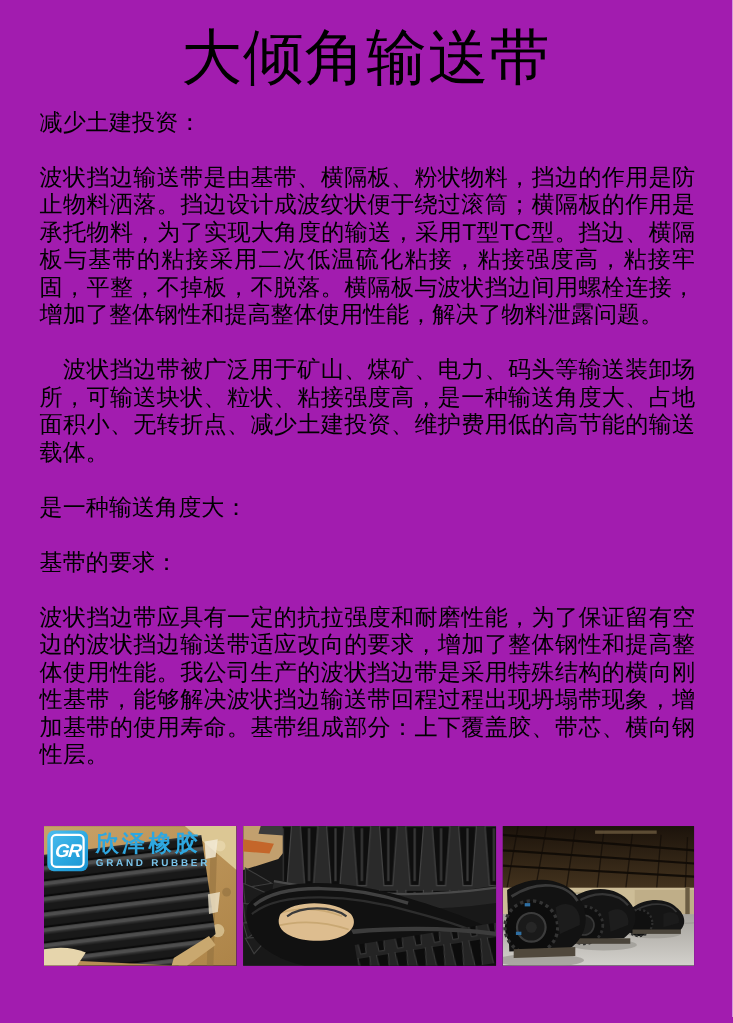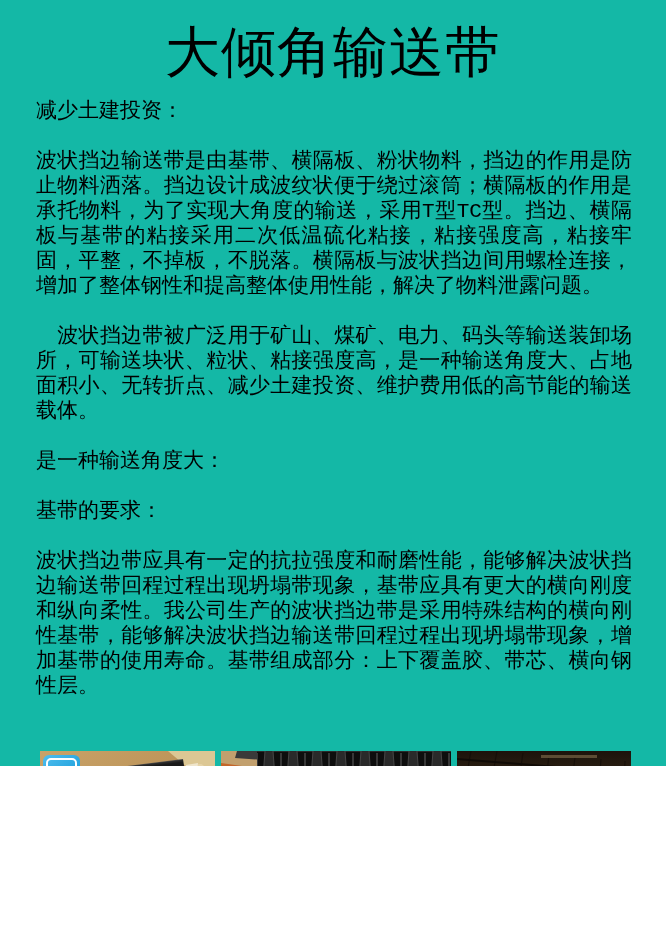--- a/index.html
+++ b/index.html
@@ -1,21 +1,21 @@
 <!DOCTYPE html>
 <html><head>
 <meta charset="utf-8">
 <style>
   html,body{margin:0;padding:0;background:#ffffff;}
   .page{
     position:relative;
-    width:666px;height:766px;
-    background:#14b8a6;
+    width:666px;height:930px;
+    background:#a21caf;
     color:#000;
-    font-family:Liberation Mono, monospace;
+    font-family:Liberation Sans, sans-serif;
     overflow:hidden;
   }
   .title{
     position:absolute;top:16px;left:0;width:666px;
     margin:0;text-align:center;
     font-size:55px;font-weight:500;letter-spacing:1px;
     color:#000;
   }
   .article{
     position:absolute;top:99px;left:36px;width:596px;
@@ -63,21 +63,21 @@
 <div class="page">
 
   <h1 class="title">大倾角输送带</h1>
 
   <div class="article">
     <p>减少土建投资：</p>
     <p>波状挡边输送带是由基带、横隔板、粉状物料，挡边的作用是防止物料洒落。挡边设计成波纹状便于绕过滚筒；横隔板的作用是承托物料，为了实现大角度的输送，采用T型TC型。挡边、横隔板与基带的粘接采用二次低温硫化粘接，粘接强度高，粘接牢固，平整，不掉板，不脱落。横隔板与波状挡边间用螺栓连接，增加了整体钢性和提高整体使用性能，解决了物料泄露问题。</p>
     <p>　波状挡边带被广泛用于矿山、煤矿、电力、码头等输送装卸场所，可输送块状、粒状、粘接强度高，是一种输送角度大、占地面积小、无转折点、减少土建投资、维护费用低的高节能的输送载体。</p>
     <p>是一种输送角度大：</p>
     <p>基带的要求：</p>
-    <p>波状挡边带应具有一定的抗拉强度和耐磨性能，能够解决波状挡边输送带回程过程出现坍塌带现象，基带应具有更大的横向刚度和纵向柔性。我公司生产的波状挡边带是采用特殊结构的横向刚性基带，能够解决波状挡边输送带回程过程出现坍塌带现象，增加基带的使用寿命。基带组成部分：上下覆盖胶、带芯、横向钢性层。</p>
+    <p>波状挡边带应具有一定的抗拉强度和耐磨性能，为了保证留有空边的波状挡边输送带适应改向的要求，增加了整体钢性和提高整体使用性能。我公司生产的波状挡边带是采用特殊结构的横向刚性基带，能够解决波状挡边输送带回程过程出现坍塌带现象，增加基带的使用寿命。基带组成部分：上下覆盖胶、带芯、横向钢性层。</p>
   </div>
 
   <div class="gallery">
 
     <figure class="photo ph1" style="margin:0">
       <svg width="175" height="127" viewBox="0 0 175 127">
         <defs>
           <linearGradient id="cork" x1="0" y1="0" x2="1" y2="1">
             <stop offset="0" stop-color="#c9a268"></stop>
               <stop offset="1" stop-color="#ad8448"></stop>
@@ -98,20 +98,24 @@
         <polygon points="0,26 143,8 156,98 122,127 0,121" fill="url(#ridges)"></polygon>
         <path d="M0,112 Q22,108 38,115 L30,127 L0,127 Z" fill="#e6d5ac"></path>
         <path d="M146,14 L158,12 L156,28 L147,30 Z" fill="#f2ead6" opacity="0.85"></path>
         <path d="M149,62 L160,60 L158,78 L150,80 Z" fill="#efe5cc" opacity="0.8"></path>
         <path d="M118,120 L150,100 L156,108 L130,127 L116,127 Z" fill="#c9a86f"></path>
       </svg>
       <div class="logo">
         <div class="logo-badge">
           <span class="logo-gr">GR</span>
         </div>
+        <div class="logo-text">
+          <div class="logo-cn">欣泽橡胶</div>
+          <div class="logo-en">GRAND RUBBER</div>
+        </div>
       </div>
     </figure>
 
     <figure class="photo ph2" style="margin:0">
       <svg width="230" height="127" viewBox="0 0 230 127">
         <defs>
           <pattern id="cleats" width="24" height="58" patternUnits="userSpaceOnUse">
             <rect width="24" height="58" fill="#2a2a2a"></rect>
             <path d="M4,0 L20,0 L16,54 L8,54 Z" fill="#0e0e0e" stroke="#454545" stroke-width="1"></path>
             <path d="M12,2 L12,50" stroke="#383838" stroke-width="2"></path>

